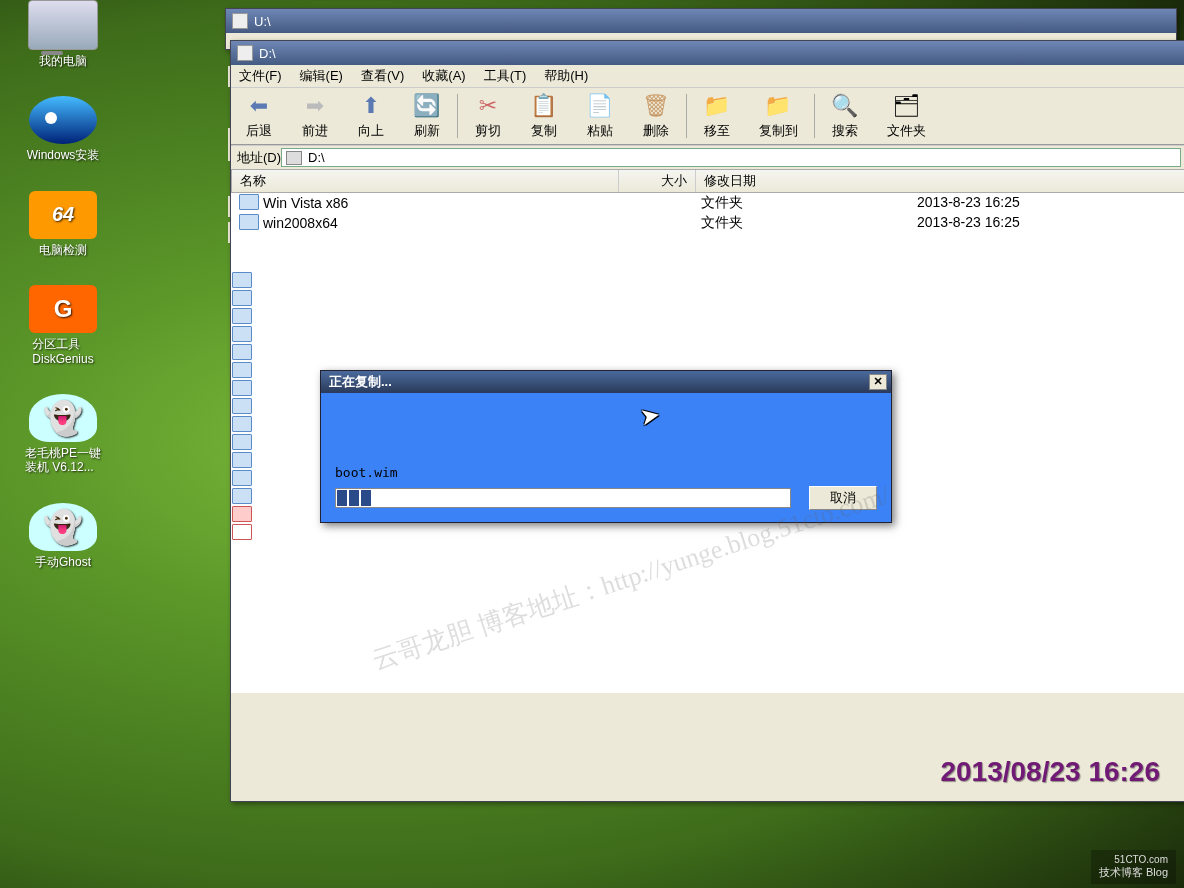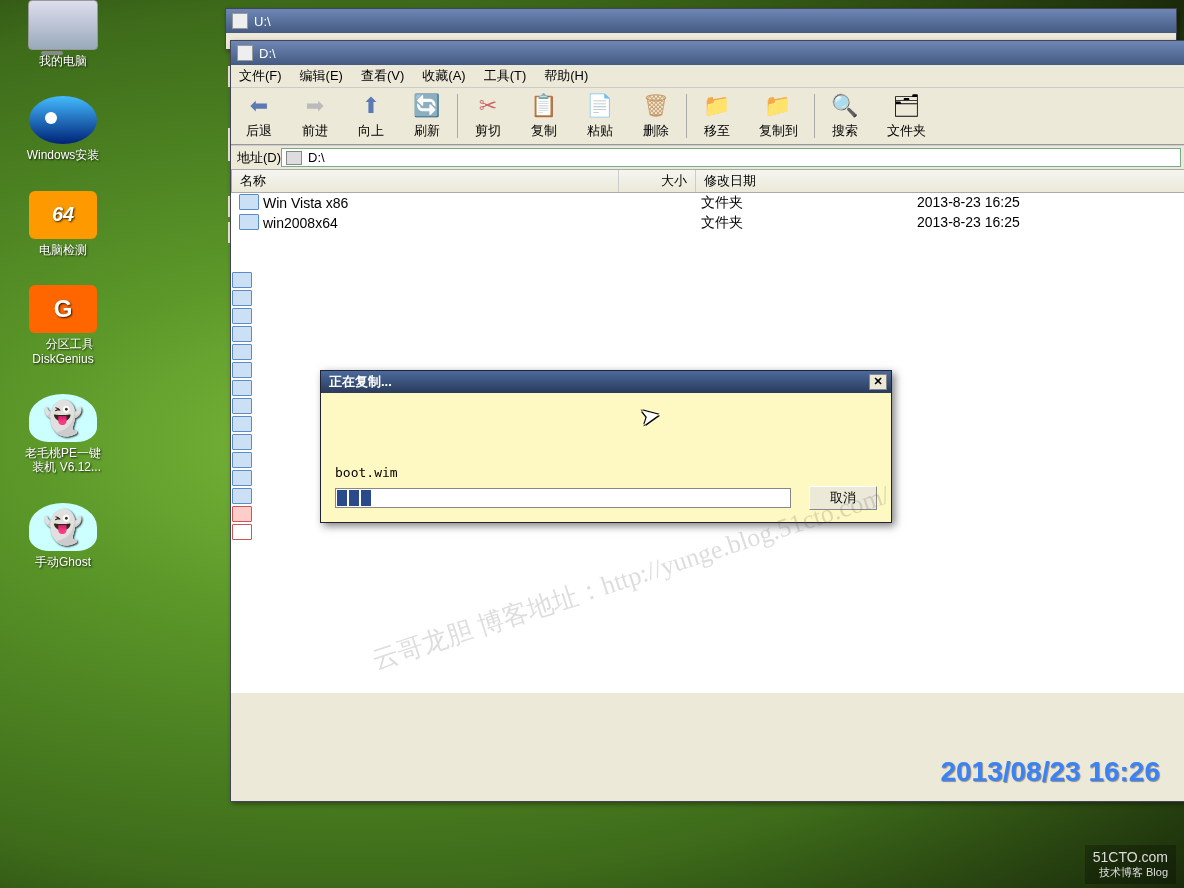--- a/index.html
+++ b/index.html
@@ -1,19 +1,19 @@
 <!DOCTYPE html>
 <html><head>
 <meta charset="utf-8">
 <style>
   html,body{margin:0;padding:0;width:1184px;height:888px;overflow:hidden;font-family:"Microsoft YaHei","SimSun",sans-serif;background:radial-gradient(ellipse at 30% 50%, #7ab83a 0%, #5a9628 30%, #3d6b1a 70%, #1a2a0a 100%);}
   
   
   .desktop-icons{position:absolute;left:18px;top:0;width:90px;}
-  .dicon{display:flex;flex-direction:column;align-items:center;margin-bottom:28px;cursor:pointer;color:#fff;text-shadow:1px 1px 2px rgba(0,0,0,.8);font-size:12px;text-align:right;}
+  .dicon{display:flex;flex-direction:column;align-items:center;margin-bottom:28px;cursor:pointer;color:#fff;text-shadow:1px 1px 2px rgba(0,0,0,.8);font-size:12px;text-align:left;}
   .dicon .glyph{width:68px;height:48px;display:flex;align-items:center;justify-content:center;margin-bottom:4px;}
   .dicon .lbl{line-height:1.2;}
   
   
   .g-computer{background:linear-gradient(#dde,#9ab);border:1px solid #999;border-radius:4px;position:relative;}
   .g-computer::after{content:"";position:absolute;bottom:-6px;left:12px;width:22px;height:4px;background:#888;border-radius:2px;}
   .g-disc{background:linear-gradient(#4bf,#027);border-radius:50%;position:relative;width:44px;height:44px;}
   .g-disc::after{content:"";position:absolute;left:16px;top:16px;width:12px;height:12px;background:#fff;border-radius:50%;}
   .g-64{background:#f90;border-radius:6px;color:#fff;font:italic bold 20px sans-serif;}
   .g-disk{background:#f60;border-radius:6px;color:#fff;font:bold 24px sans-serif;}
@@ -58,42 +58,42 @@
   .filelist{background:#fff;min-height:500px;position:relative;}
   .frow{display:flex;font-size:14px;padding:1px 0;}
   .frow .fc{padding:0 8px;}
   .folder-ic{display:inline-block;width:18px;height:14px;vertical-align:-2px;margin-right:4px;border:1px solid #5a8cc9;background:#cce0f5;border-radius:1px;position:relative;}
   
   
   .sliver{position:absolute;left:232px;top:270px;width:22px;}
   .sliver .folder-ic{display:block;margin:2px 0;}
 
   
-  .dlg{position:absolute;left:320px;top:370px;width:570px;background:#fef9c3;border:1px solid #223;box-shadow:3px 3px 8px rgba(0,0,0,.5);}
+  .dlg{position:absolute;left:320px;top:370px;width:570px;background:#3b82f6;border:1px solid #223;box-shadow:3px 3px 8px rgba(0,0,0,.5);}
   .dlg-title{height:22px;background:linear-gradient(#4a6a9c,#2a3a5a);color:#fff;display:flex;align-items:center;padding:0 4px;font-size:13px;font-weight:bold;}
   .dlg-title .dtxt{flex:1;padding-left:4px;}
   .dlg-close{width:16px;height:14px;background:#ece9d8;border:1px solid #888;color:#000;font:bold 11px/12px sans-serif;text-align:center;cursor:pointer;}
   .dlg-body{padding:12px 14px;font-size:13px;}
   .dlg-anim{height:60px;}
   .dlg-fn{font-family:"SimSun",monospace;margin-bottom:6px;}
   .dlg-path{font-family:"SimSun",monospace;margin-bottom:10px;}
   .dlg-prog{display:flex;align-items:center;}
   .progress{flex:1;height:18px;border:1px solid #888;background:#fff;margin-right:18px;display:flex;}
   .pblock{width:10px;height:16px;background:#2a4a8a;margin:1px;}
   .btn-cancel{padding:2px 20px;background:#ece9d8;border:1px solid #888;border-top-color:#fff;border-left-color:#fff;cursor:pointer;font-size:13px;}
   .dlg-rem{margin-top:6px;font-family:"SimSun",monospace;}
 
   
   .cursor{position:absolute;left:640px;top:402px;font-size:24px;color:#fff;text-shadow:1px 1px 0 #000,-1px -1px 0 #000,1px -1px 0 #000,-1px 1px 0 #000;transform:rotate(-10deg);pointer-events:none;}
 
   
   .wm{position:absolute;left:360px;top:560px;color:rgba(100,100,100,.22);font-size:26px;transform:rotate(-18deg);pointer-events:none;font-family:"SimSun";}
-  .ts{position:absolute;right:24px;bottom:100px;color:#3b82f6;font:bold 28px "Arial";text-shadow:1px 1px 1px rgba(0,0,0,.4);}
+  .ts{position:absolute;right:24px;bottom:100px;color:#701a75;font:bold 28px "Arial";text-shadow:1px 1px 1px rgba(0,0,0,.4);}
   .logo{position:absolute;right:8px;bottom:4px;color:#ddd;font-size:11px;text-align:right;background:rgba(0,0,0,.25);padding:4px 8px;}
-  .logo .big{font-size:14px;display:block;}
+  .logo .big{font-size:10px;display:block;}
 </style>
 </head>
 <body>
 
 <div class="desktop-icons">
   <div class="dicon">
     <div class="glyph g-computer"></div>
     <div class="lbl">我的电脑</div>
   </div>
   <div class="dicon">

